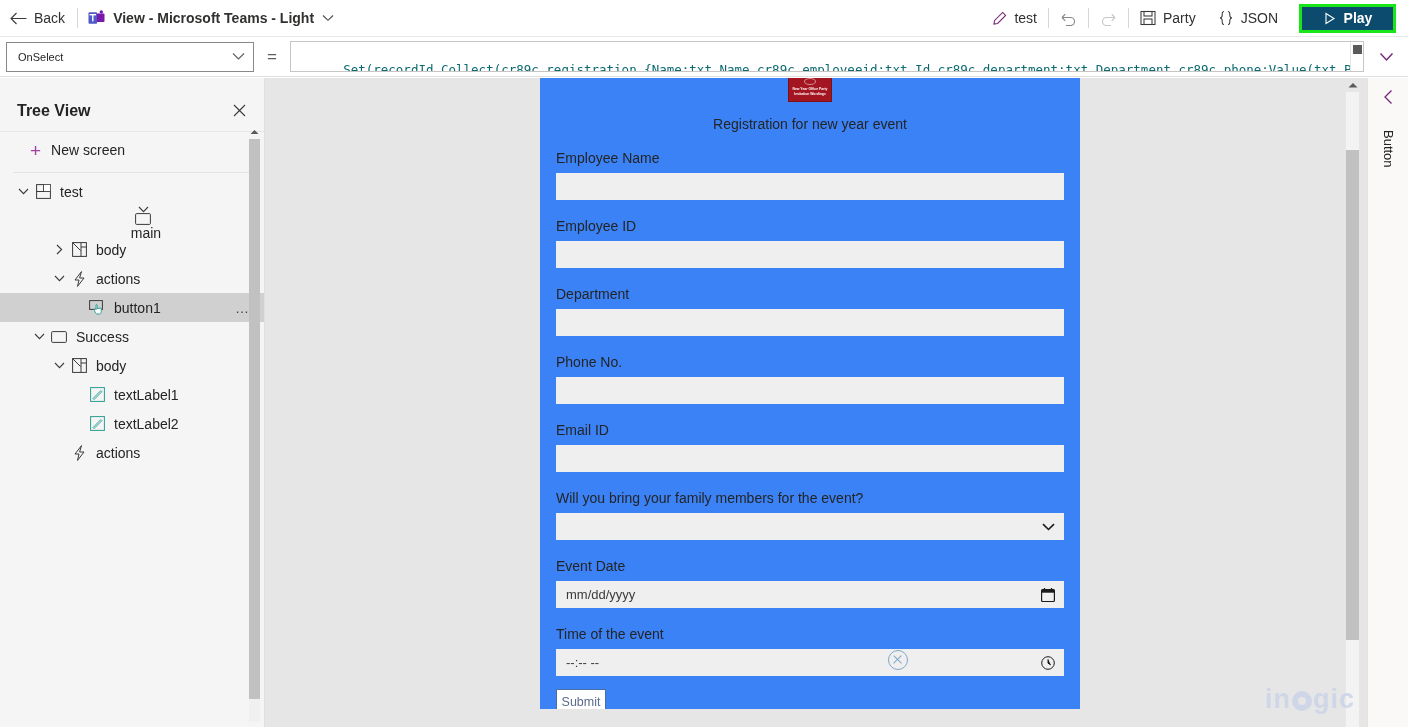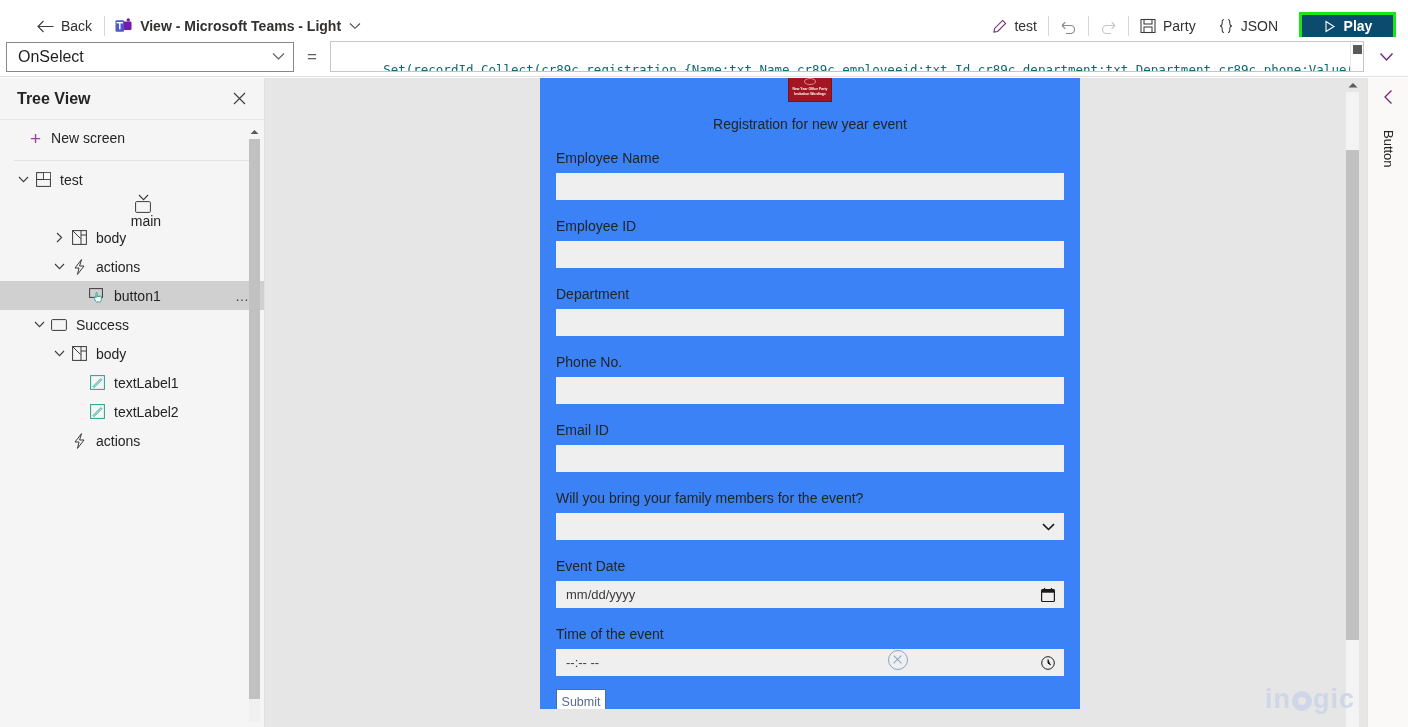--- a/index.html
+++ b/index.html
@@ -7,24 +7,24 @@
     margin: 0; padding: 0;
     width: 1408px; height: 727px;
     overflow: hidden;
     font-family: "Liberation Sans", sans-serif;
     background: #ffffff;
     color: #242424;
   }
 
   
   .topbar {
-    position: absolute; left: 0; top: 8px; width: 1408px; height: 37px;
+    position: absolute; left: 0; top: 0; width: 1408px; height: 37px;
     background: #ffffff;
     border-bottom: 1px solid #e8e8e8;
-    display: flex; align-items: center; padding-left: 27px;
+    display: flex; align-items: center;
   }
   .tb-back {
     display: flex; align-items: center; gap: 7px;
     padding: 0 12px 0 10px; height: 36px;
     font-size: 14px; color: #323130; cursor: pointer;
   }
   .tb-sep { width: 1px; height: 20px; background: #d8d8d8; }
   .tb-appname {
     display: flex; align-items: center; gap: 8px;
     padding: 0 10px; height: 36px; font-size: 14px; color: #323130; cursor: pointer;
@@ -46,24 +46,24 @@
   }
   svg { display: block; }
 
   
   .fxbar {
     position: absolute; left: 0; top: 37px; width: 1408px; height: 40px;
     background: #ffffff; border-bottom: 1px solid #e1dfdd;
     display: flex; align-items: center;
   }
   .propsel {
-    margin-left: 6px; width: 288px; height: 30px;
+    margin-left: 6px; width: 248px; height: 30px;
     border: 1px solid #8a8886; background: #ffffff;
     display: flex; align-items: center; padding: 0 8px 0 11px;
-    font-size: 16px; color: #201f1e; cursor: pointer;
+    font-size: 11px; color: #201f1e; cursor: pointer;
   }
   .propsel .val { flex: 1; }
   .eq { width: 36px; text-align: center; font-size: 17px; color: #605e5c; }
   .fxwrap {
     position: relative; flex: 1; height: 31px; margin-right: 0;
     border: 1px solid #c8c6c4; background: #fff; overflow: hidden;
   }
   .fxtext {
     position: absolute; left: 7px; top: 2px; right: 14px;
     font-family: "DejaVu Sans Mono", monospace; font-size: 12.5px;
@@ -80,20 +80,21 @@
   }
 
   
   .treepanel {
     position: absolute; left: 0; top: 78px; width: 265px; height: 649px;
     background: #f5f5f5; border-right: 1px solid #e0e0e0;
   }
   .tree-head {
     height: 42px; display: flex; align-items: center; padding: 0 14px 0 17px;
     border-bottom: 1px solid #e6e6e6;
+    margin-top: 12px;
   }
   .tree-head .t { flex: 1; font-size: 16px; font-weight: 600; color: #242424; }
   .tree-close { width: 22px; height: 22px; display:flex; align-items:center; justify-content:center; cursor: pointer; color:#444; }
   .newscreen {
     height: 36px; display: flex; align-items: center; gap: 10px;
     padding-left: 30px; font-size: 14px; color: #242424; cursor: pointer;
   }
   .plus { color: #a43fa4; font-size: 19px; line-height: 1; font-weight: 400; }
   .tree-div { margin: 4px 12px 4px 14px; height: 1px; background: #e2e2e2; }
   .tree-list { position: relative; }

